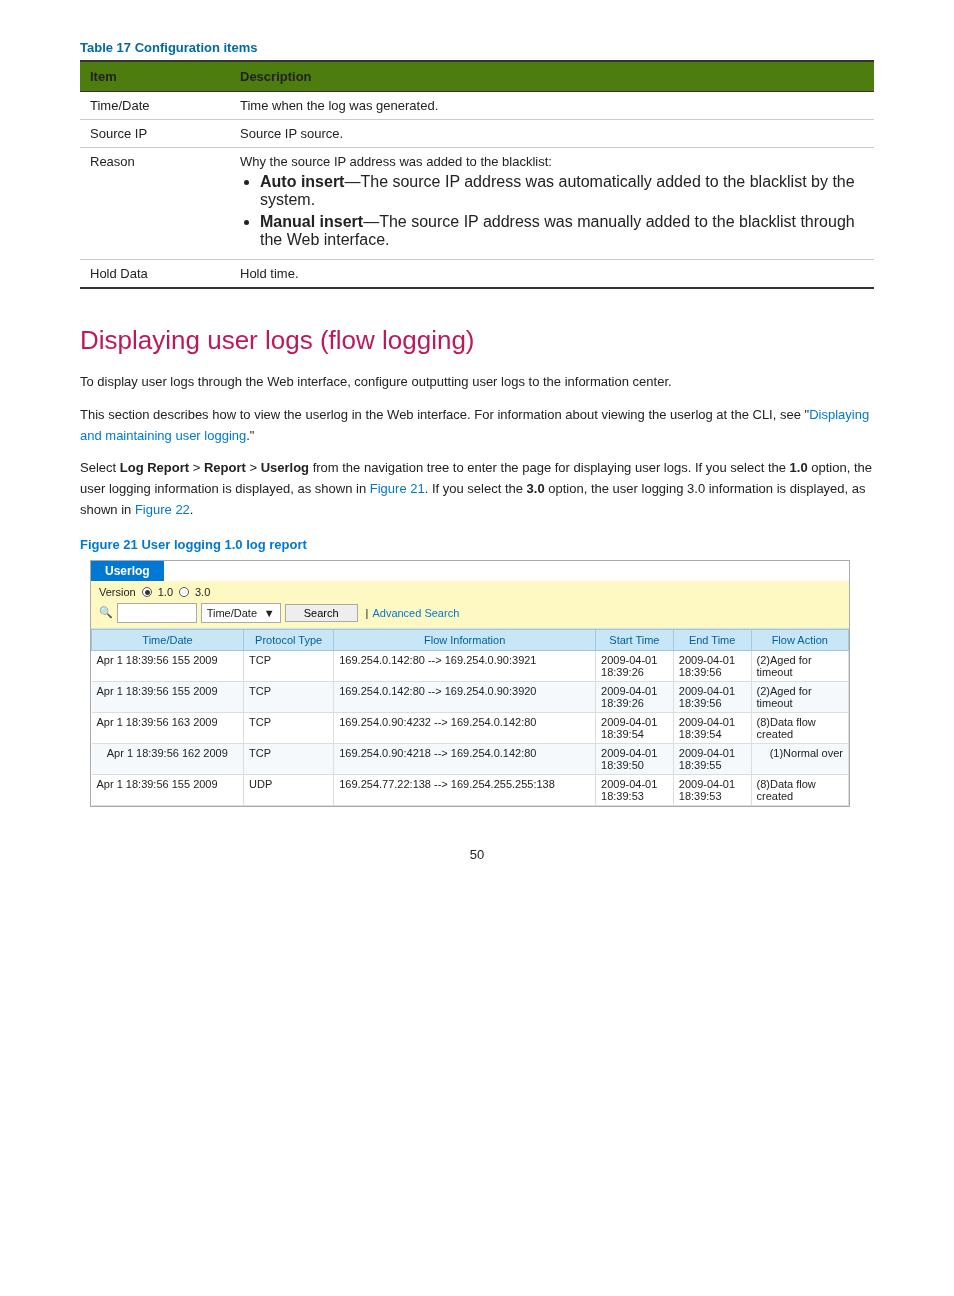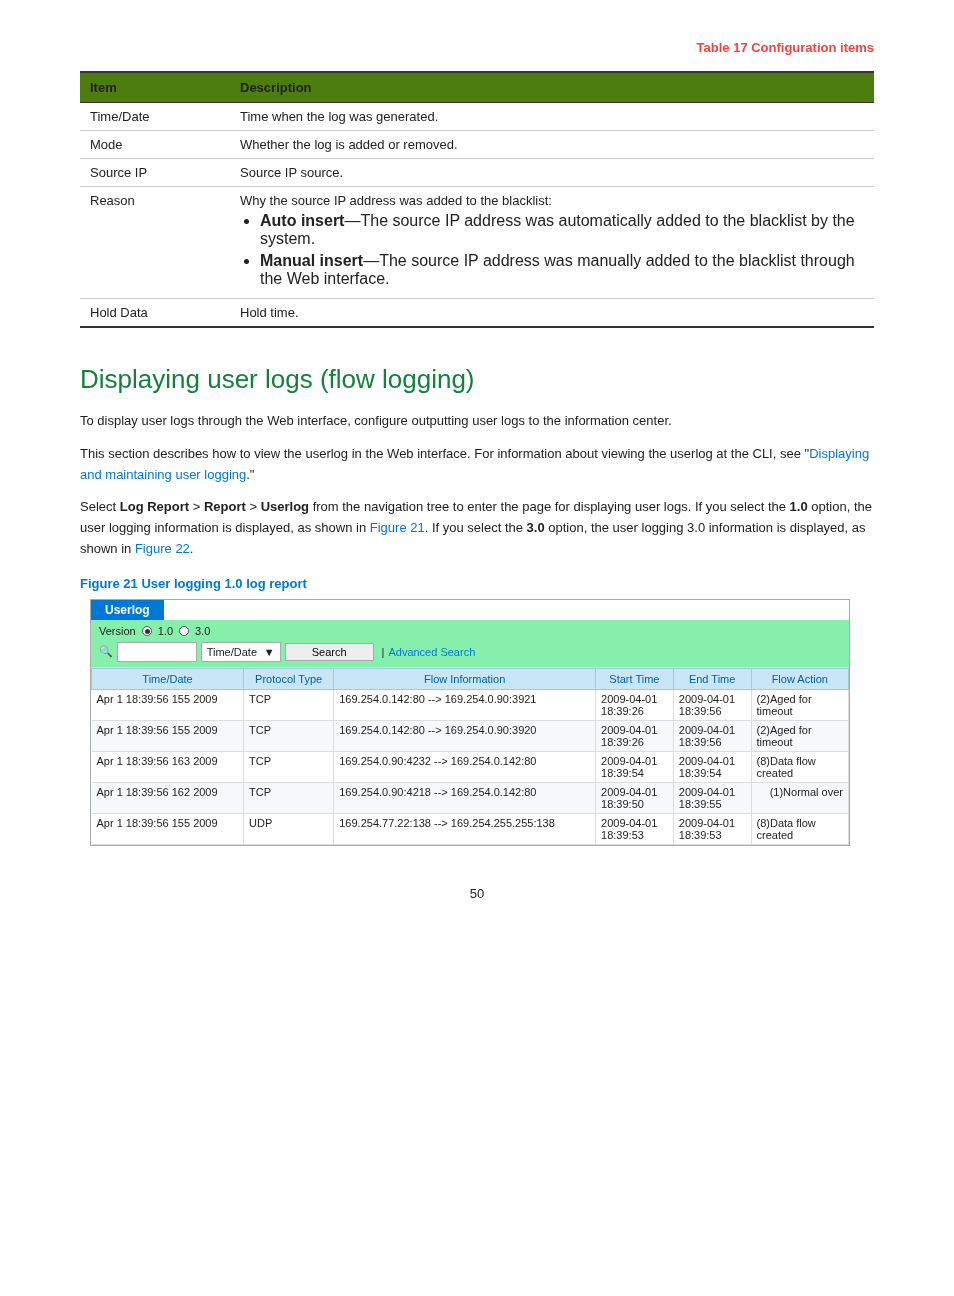--- a/index.html
+++ b/index.html
@@ -8,25 +8,25 @@
       font-size: 13px;
       color: #222;
       background: #fff;
       width: 954px;
       min-height: 1296px;
       padding: 40px 80px 60px 80px;
     }
 
     
     .table-title {
-      color: #ef4444;
+      color: #0369a1;
       font-weight: bold;
       font-size: 13px;
-      margin-bottom: 16px;
-      text-align: right;
+      margin-bottom: 5px;
+      text-align: left;
     }
 
     .config-table {
       width: 100%;
       border-collapse: collapse;
       border-top: 2px solid #333;
       border-bottom: 2px solid #333;
       margin-bottom: 36px;
     }
     .config-table th {
@@ -54,21 +54,21 @@
       margin-left: 20px;
       margin-top: 4px;
     }
     .bullet-list li {
       margin-bottom: 4px;
       font-size: 16px;
     }
 
     
     .section-heading {
-      color: #15803d;
+      color: #be185d;
       font-size: 26px;
       font-weight: normal;
       margin-bottom: 16px;
       border-bottom: none;
     }
 
     .body-text {
       font-size: 13px;
       line-height: 1.6;
       margin-bottom: 12px;
@@ -100,21 +100,21 @@
       background: #0078d4;
       color: #fff;
       display: inline-block;
       padding: 3px 14px;
       font-size: 12px;
       font-weight: bold;
       margin: 0;
     }
     .screenshot-toolbar {
       padding: 5px 8px;
-      background: #86efac;
+      background: #fef9c3;
       border-bottom: 1px solid #ddd;
     }
     .version-row {
       display: flex;
       align-items: center;
       gap: 6px;
       margin-bottom: 5px;
       font-size: 11px;
     }
     .radio-circle {
@@ -154,21 +154,21 @@
       height: 20px;
       background: #fff;
       min-width: 80px;
       display: flex;
       align-items: center;
       justify-content: space-between;
     }
     .search-btn {
       background: #eee;
       border: 1px solid #aaa;
-      padding: 2px 26px;
+      padding: 2px 18px;
       font-size: 11px;
       cursor: pointer;
     }
     .adv-search-link {
       color: #0078d4;
       font-size: 11px;
       text-decoration: none;
     }
 
     .data-table {
@@ -212,24 +212,20 @@
     <thead>
       <tr>
         <th class="col-item">Item</th>
         <th>Description</th>
       </tr>
     </thead>
     <tbody id="config-table-body">
     <tr>
           <td>Time/Date</td>
           <td>Time when the log was generated.</td>
-        </tr>
-        <tr>
-          <td>Mode</td>
-          <td>Whether the log is added or removed.</td>
         </tr>
         <tr>
           <td>Source IP</td>
           <td>Source IP source.</td>
         </tr>
         <tr>
           <td>Reason</td>
           <td>
             <p>Why the source IP address was added to the blacklist:</p>
             <ul class="bullet-list">
@@ -319,21 +315,21 @@
           <td style="white-space: pre-line;">TCP</td>
           <td style="white-space: pre-line;">169.254.0.90:4232 --&gt; 169.254.0.142:80</td>
           <td style="white-space: pre-line;">2009-04-01
 18:39:54</td>
           <td style="white-space: pre-line;">2009-04-01
 18:39:54</td>
           <td style="white-space: pre-line;">(8)Data flow
 created</td>
         </tr>
         <tr>
-          <td style="white-space: pre-line;">Apr 1 18:39:56 162 2009</td>
+          <td style="white-space: pre-line; text-align: center;">Apr 1 18:39:56 162 2009</td>
           <td style="white-space: pre-line;">TCP</td>
           <td style="white-space: pre-line;">169.254.0.90:4218 --&gt; 169.254.0.142:80</td>
           <td style="white-space: pre-line;">2009-04-01
 18:39:50</td>
           <td style="white-space: pre-line;">2009-04-01
 18:39:55</td>
           <td style="white-space: pre-line; text-align: right;">(1)Normal over</td>
         </tr>
         <tr>
           <td style="white-space: pre-line;">Apr 1 18:39:56 155 2009</td>

